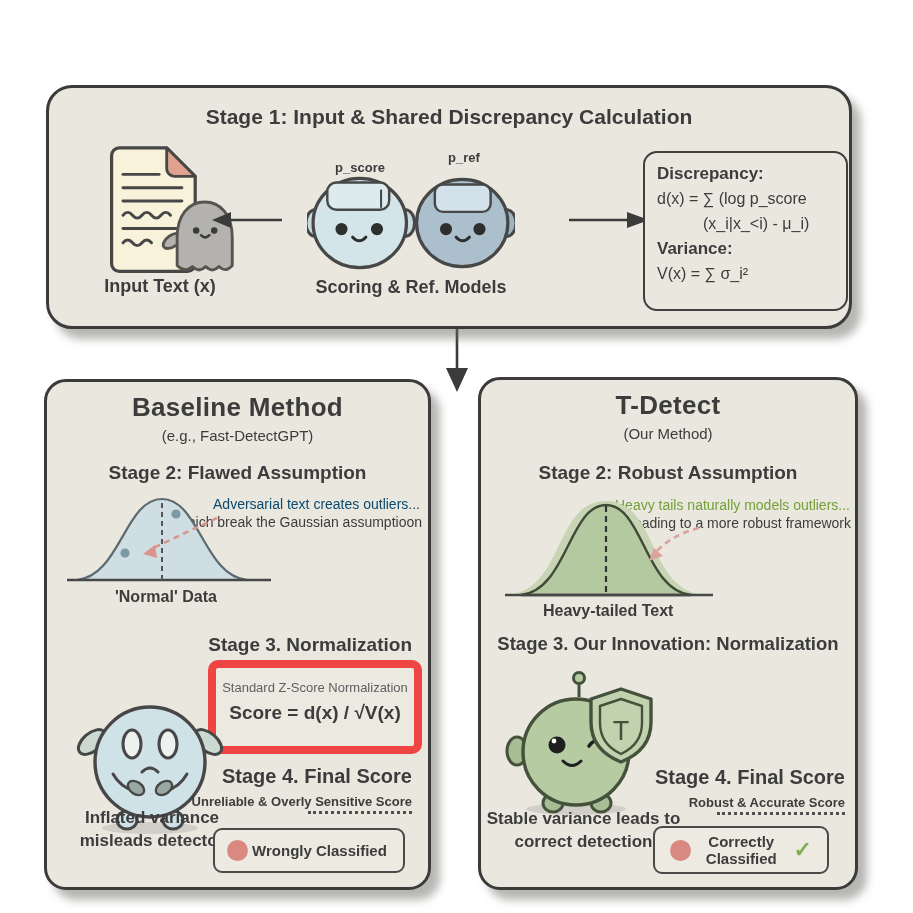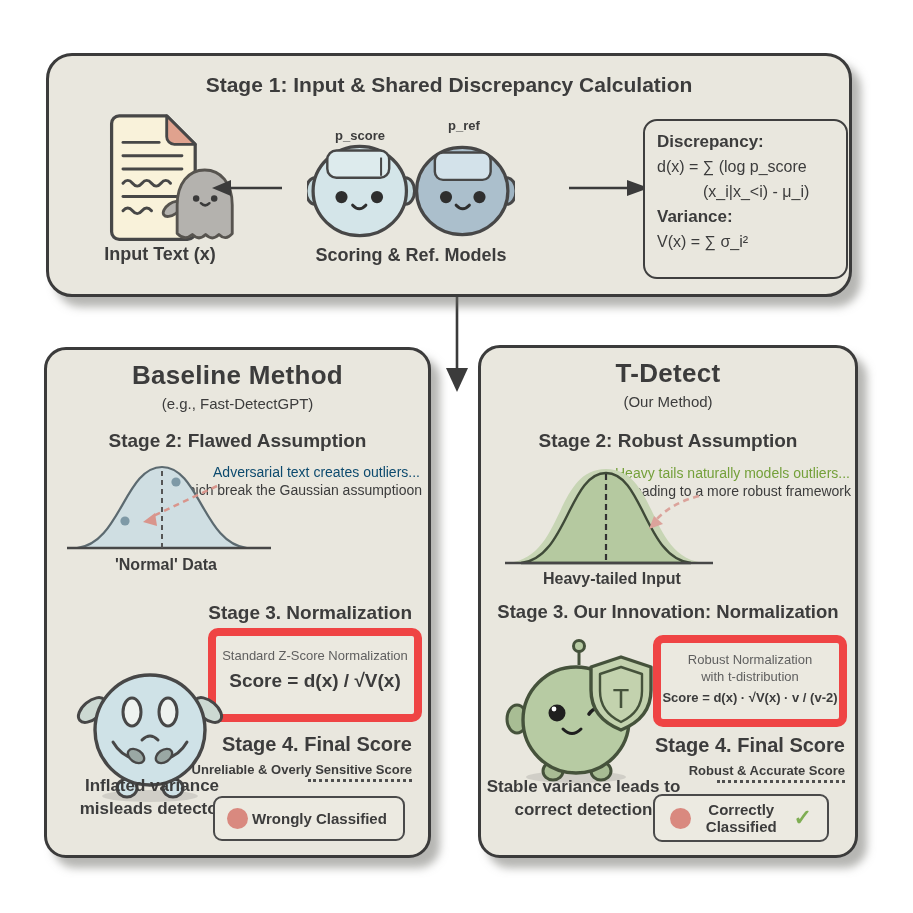--- a/index.html
+++ b/index.html
@@ -1,19 +1,19 @@
 <!DOCTYPE html>
 <html><head>
 <meta charset="utf-8">
 <style>
   html,body{margin:0;padding:0;background:#ffffff;}
   body{font-family:"Liberation Sans", sans-serif;color:#3c3c3c;}
   .canvas{position:relative;width:913px;height:913px;background:#ffffff;overflow:hidden;}
   .panel{position:absolute;background:#e9e7de;border:3px solid #3b3b3b;
-         box-shadow:9px 10px 9px rgba(110,110,104,0.5);}
+         box-shadow:9px 10px 9px rgba(110,110,104,0.5);margin-top:32px;}
   .p-top{left:46px;top:53px;width:800px;height:238px;border-radius:26px;}
   .p-left{left:44px;top:347px;width:381px;height:505px;border-radius:22px;}
   .p-right{left:478px;top:345px;width:374px;height:507px;border-radius:22px;}
   .abs{position:absolute;}
   .ctr{text-align:center;}
   .rgt{text-align:right;}
   .h1{font-size:21px;font-weight:bold;}
   .panel-title{font-size:26px;font-weight:bold;letter-spacing:.3px;}
   .panel-sub{font-size:15px;}
   .stage-h{font-size:19px;font-weight:bold;}
@@ -188,31 +188,24 @@
     <svg class="abs" style="left:22px;top:113px;" width="215" height="115" viewBox="0 0 215 115">
       <path d="M2,102 C62,100 50,8 103,8 C156,8 144,100 204,102 Z" fill="#c7d5b4"></path>
       <path d="M18,102 C64,97 66,12 103,12 C140,12 142,97 188,102 Z" fill="#b5c9a0" stroke="#3f4a38" stroke-width="2.4"></path>
       <line x1="2" y1="102" x2="210" y2="102" stroke="#474747" stroke-width="2.4"></line>
       <line x1="103" y1="13" x2="103" y2="102" stroke="#333333" stroke-width="2.2" stroke-dasharray="6 4"></line>
       <g>
         <path d="M196,35 Q168,42 152,60" stroke="#dba39b" stroke-width="2.6" stroke-dasharray="6 4.5" fill="none"></path>
         <polygon points="146,68 151,55 160,63" fill="#dba39b"></polygon>
       </g>
     </svg>
-    <div class="abs cap" style="left:62px;top:222px;">Heavy-tailed Input</div>
+    <div class="abs cap" style="left:62px;top:222px;">Heavy-tailed Text</div>
 
     <div class="abs stage-h ctr" style="left:0;right:0;top:253px;font-size:18.5px;">Stage 3. Our Innovation: Normalization</div>
 
-    <div class="inner-box" style="left:172px;top:287px;width:178px;height:76px;">
-      <div class="abs ctr" style="left:0;right:0;top:8px;font-size:13px;color:#5f5f5f;line-height:17px;">
-        <div>Robust Normalization</div>
-        <div>with t-distribution</div>
-      </div>
-      <div class="abs formula-sm ctr" style="left:0;right:0;top:47px;">Score = d(x) · √V(x) · v / (v-2)</div>
-    </div>
 
     <svg class="abs" style="left:20px;top:286px;" width="165" height="152" viewBox="0 0 165 150">
       <ellipse cx="75" cy="142" rx="50" ry="6" fill="rgba(70,70,70,0.15)"></ellipse>
       <line x1="78" y1="30" x2="78" y2="15" stroke="#45523b" stroke-width="3"></line>
       <circle cx="78" cy="11" r="5.5" fill="#b7cba3" stroke="#45523b" stroke-width="3"></circle>
       <ellipse cx="16" cy="84" rx="10" ry="14" fill="#a8bd94" stroke="#45523b" stroke-width="3"></ellipse>
       <ellipse cx="52" cy="136" rx="10" ry="9" fill="#a8bd94" stroke="#45523b" stroke-width="3"></ellipse>
       <ellipse cx="100" cy="136" rx="10" ry="9" fill="#a8bd94" stroke="#45523b" stroke-width="3"></ellipse>
       <circle cx="75" cy="85" r="53" fill="#b7cba3" stroke="#45523b" stroke-width="3.4"></circle>
       <path d="M93,44 q15,5 21,14" stroke="#f3f6ee" stroke-width="5" fill="none" stroke-linecap="round" opacity="0.85"></path>

